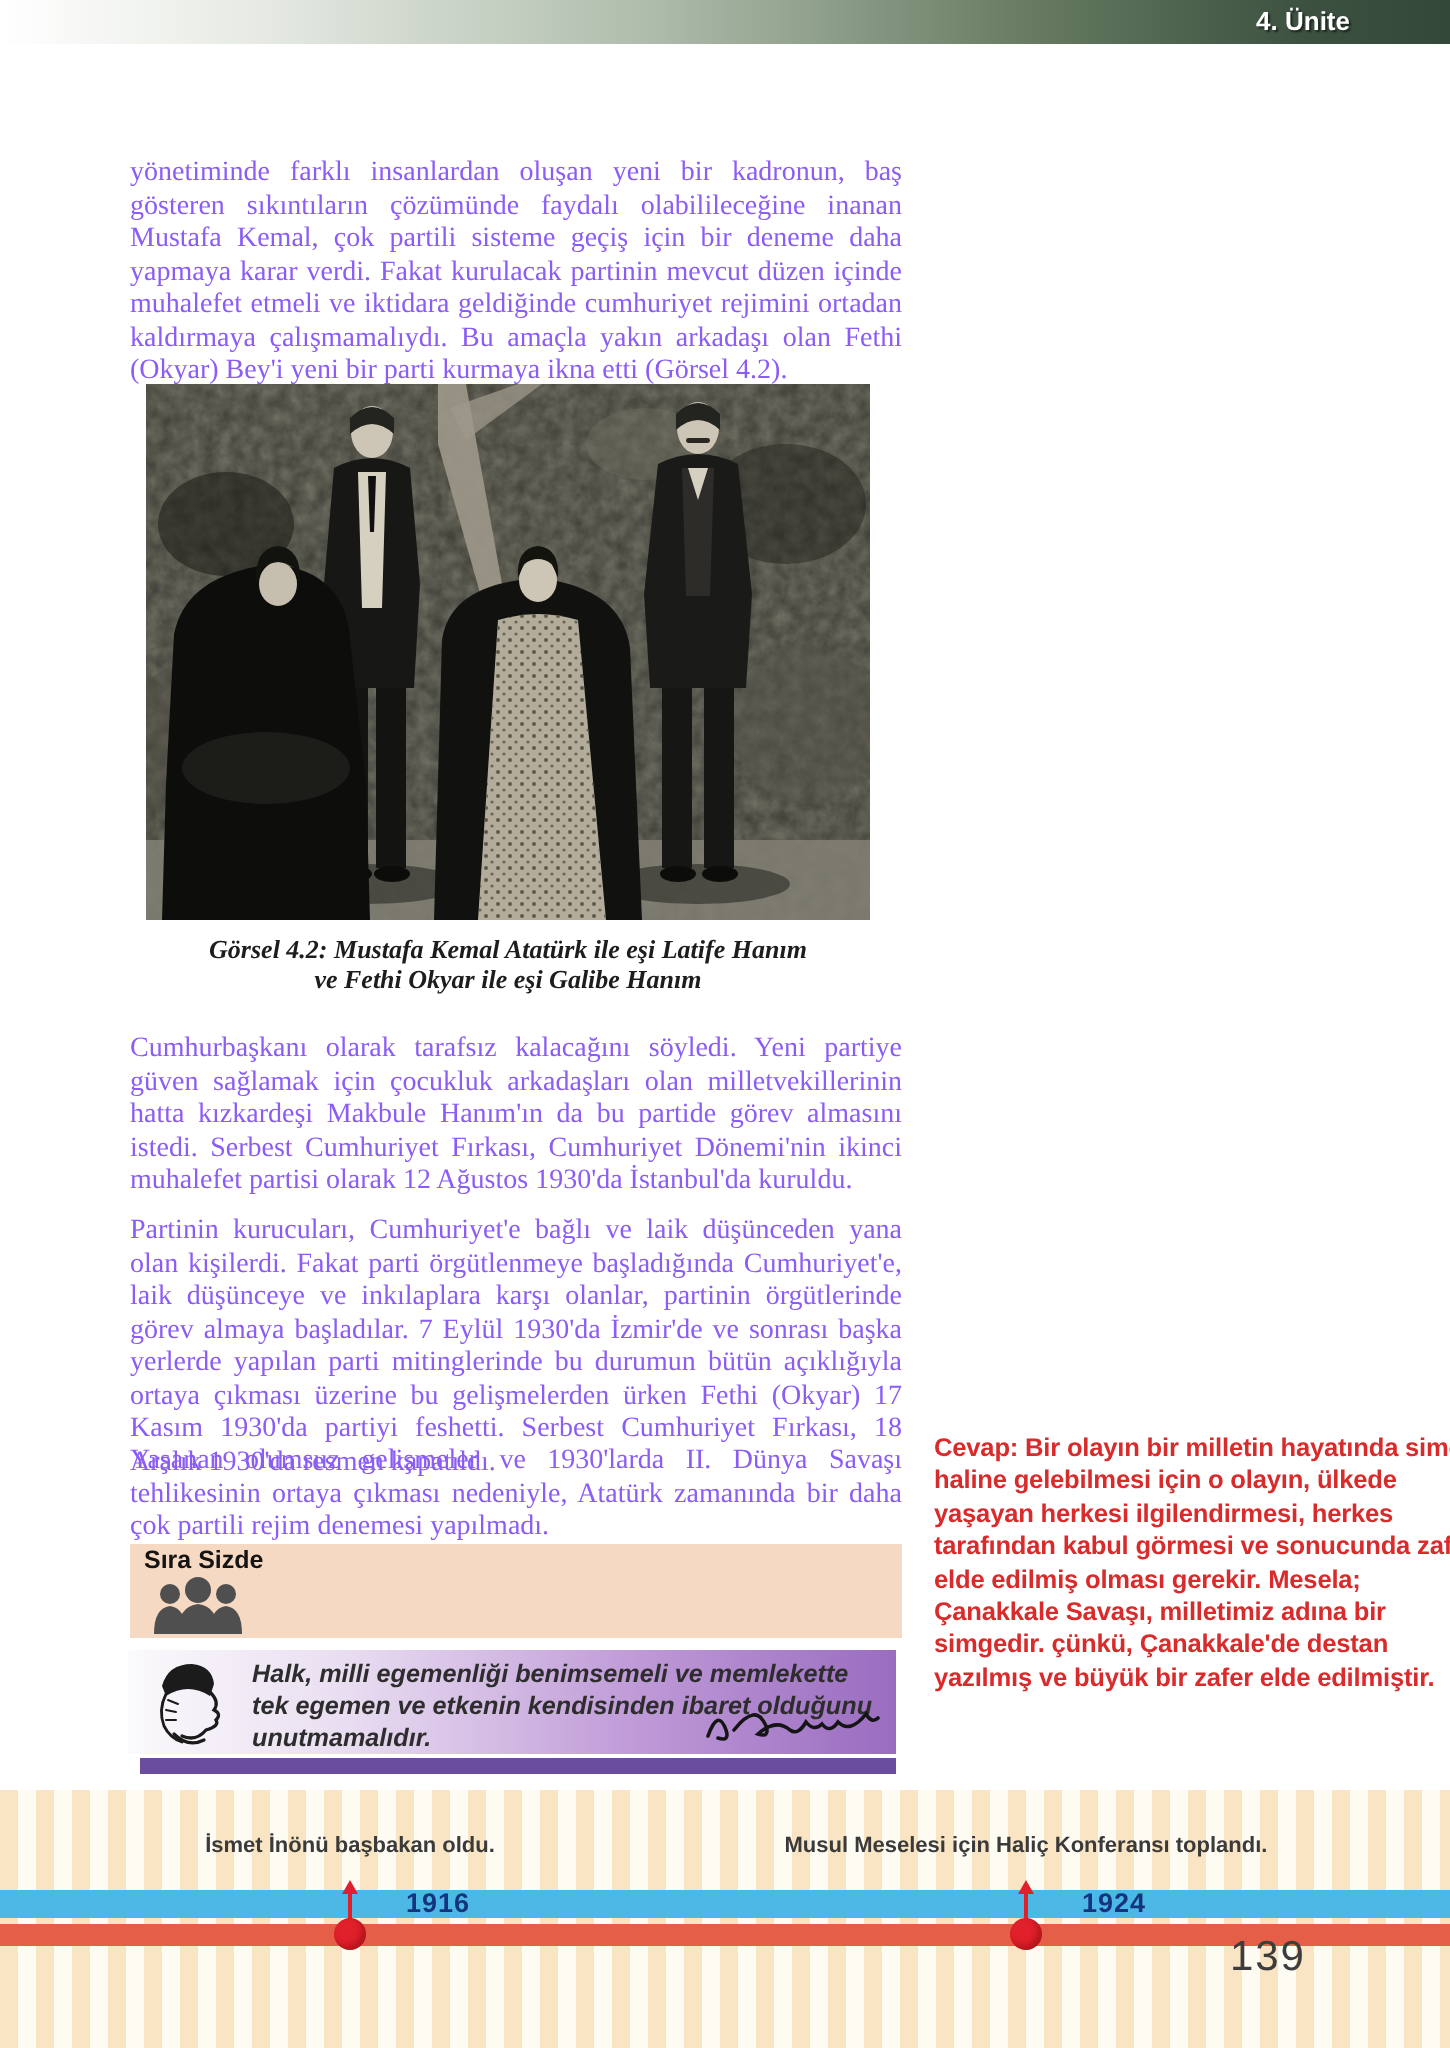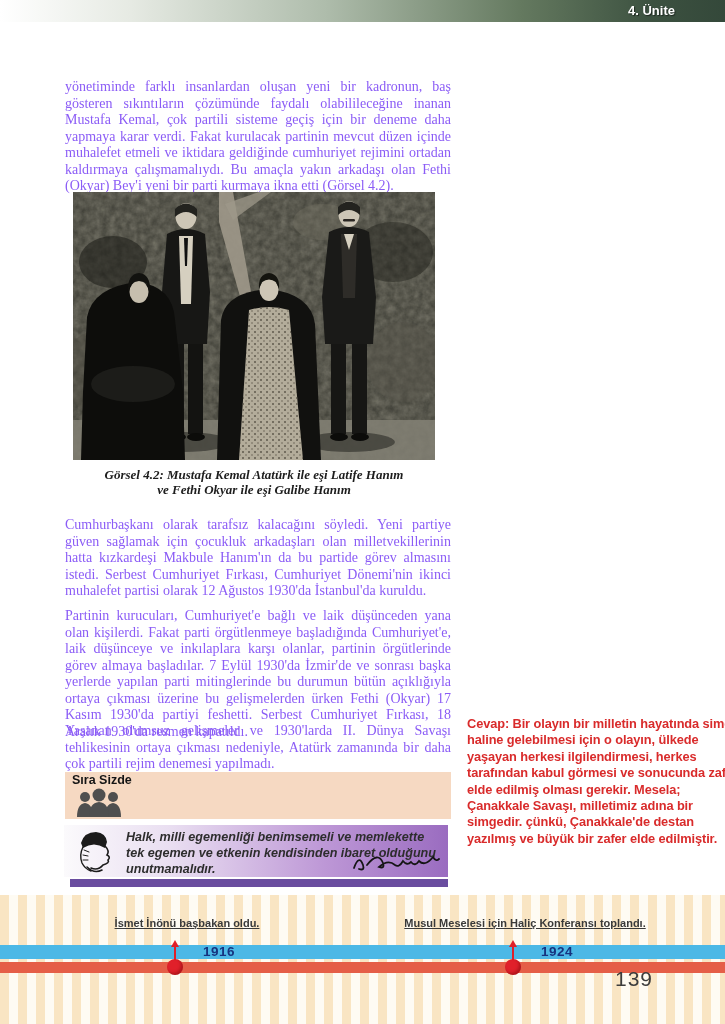--- a/index.html
+++ b/index.html
@@ -45,22 +45,22 @@
   .q-sign{position:absolute;right:6px;bottom:1px;width:92px;height:26px;}
   .q-underbar{position:absolute;left:6px;top:54px;width:378px;height:8px;background:#6a4d9f;}
 
   
   .timeline{position:absolute;left:0;top:895px;width:725px;height:129px;
     background:repeating-linear-gradient(90deg,#f9e5c3 0px,#f9e5c3 9px,#fefbf3 9px,#fefbf3 18px);}
   .tl-bar{position:absolute;left:0;width:725px;}
   .tl-blue{top:50px;height:14px;background:#4cb8e6;}
   .tl-orange{top:67px;height:11px;background:#e55e47;}
   .tl-event{position:absolute;top:0;height:100%;width:0;}
-  .tl-label{position:absolute;top:22px;left:12px;transform:translateX(-50%);white-space:nowrap;
-    font:bold 11px "Liberation Sans",sans-serif;color:#3a3a3a;text-decoration:underline;}
+  .tl-label{position:absolute;top:22px;left:0;transform:translateX(-50%);white-space:nowrap;
+    font:bold 11px "Liberation Sans",sans-serif;color:#3a3a3a;}
   .tl-arrowhead{position:absolute;top:45px;left:0;transform:translateX(-50%);
     width:0;height:0;border-left:4px solid transparent;border-right:4px solid transparent;
     border-bottom:7px solid #e0202a;}
   .tl-arrowline{position:absolute;top:51px;left:-1px;width:2px;height:15px;background:#e0202a;}
   .tl-dot{position:absolute;top:64px;left:0;transform:translateX(-50%);width:16px;height:16px;
     border-radius:50%;background:#e0202a;box-shadow:inset -2px -2px 3px rgba(90,0,0,.35);}
   .tl-year{position:absolute;top:49px;left:28px;
     font:bold 13.5px "Liberation Sans",sans-serif;color:#16337f;letter-spacing:.5px;}
   .page-number{position:absolute;right:72px;top:72px;
     font-family:"Liberation Sans",sans-serif;font-size:21px;color:#3d3d3d;letter-spacing:1px;}

